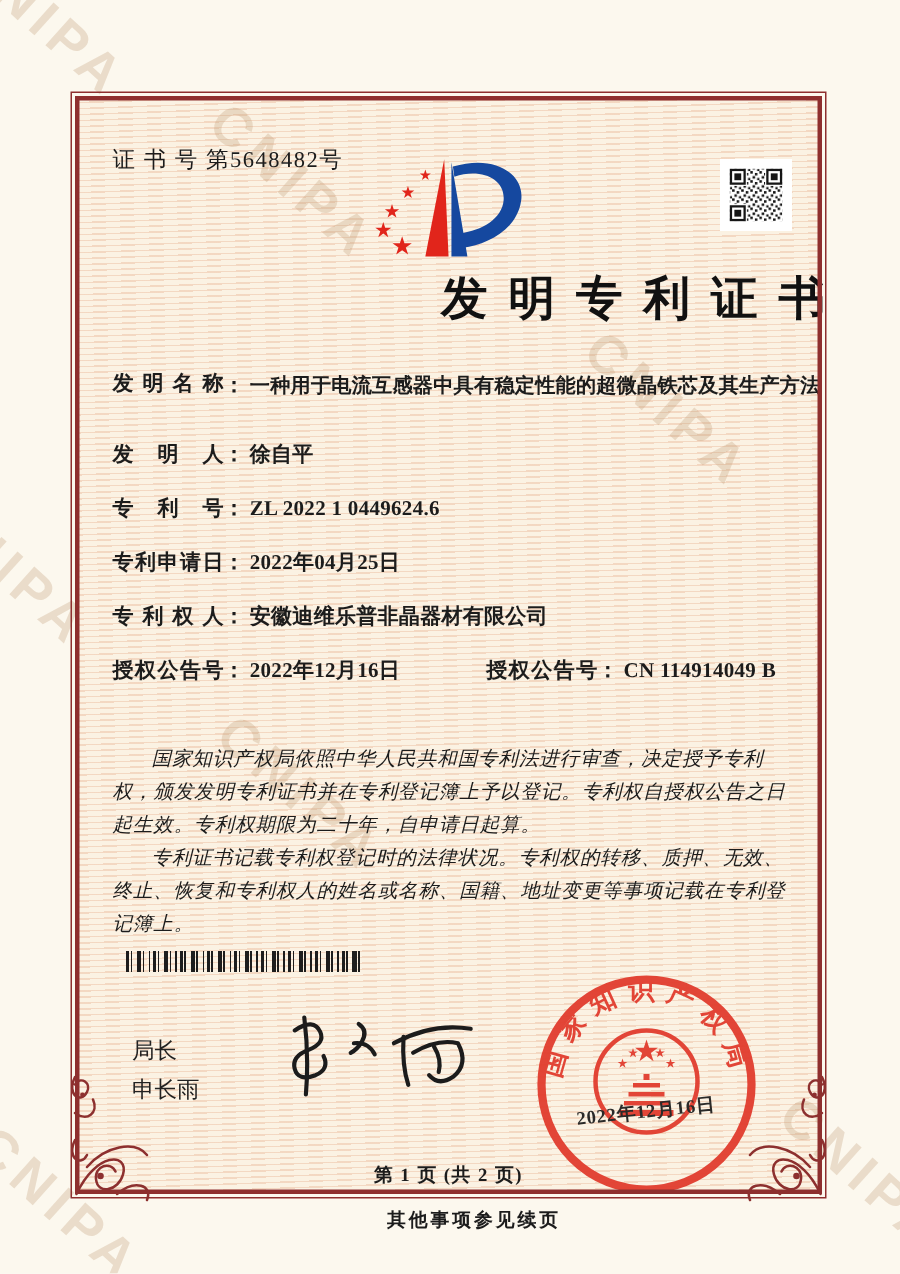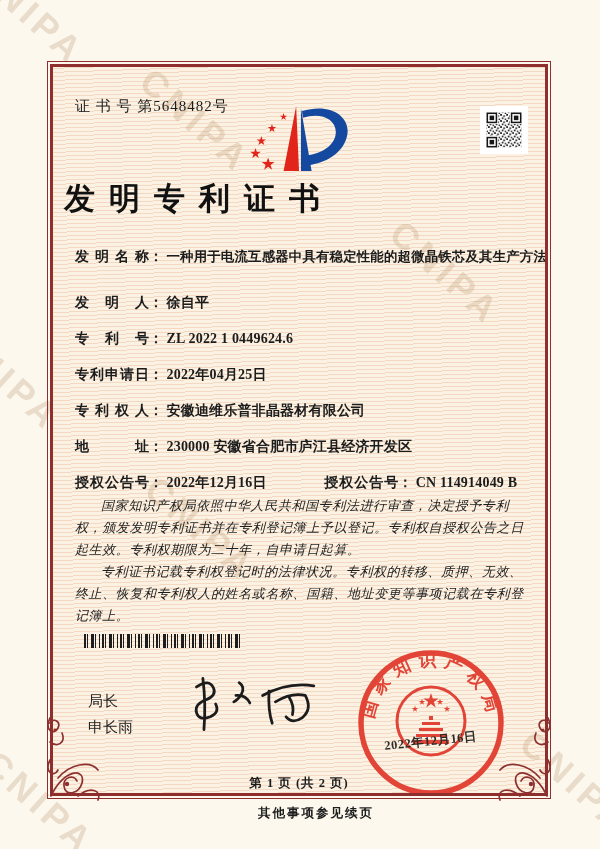--- a/index.html
+++ b/index.html
@@ -22,21 +22,21 @@
   .flourish { position:absolute; z-index:4; }
 
   
   .content { position:absolute; left:50px; top:64px; width:498px; height:732px; z-index:2; color:#1c1c1c; }
 
   .cert-no { position:absolute; left:25px; top:33px; font-size:15px; font-weight:normal; letter-spacing:1px; }
 
   .logo { position:absolute; left:192px; top:40px; width:116px; height:74px; }
   .qr   { position:absolute; left:430px; top:42px; width:48px; height:48px; background:#fff; padding:2px; }
 
-  .title { position:absolute; left:0; top:114px; width:100%; text-align:left;
+  .title { position:absolute; left:16px; top:114px; width:100%; text-align:right;
            font-size:31px; font-weight:bold; letter-spacing:14px; padding-left:14px; color:#111; }
 
   .fields { position:absolute; left:25px; top:183px; width:462px; font-size:14px; font-weight:600; }
   .f-row  { line-height:20px; margin-bottom:16px; white-space:nowrap; }
   .f-row.gap-lg { margin-bottom:26px; }
   .f-label { display:inline-block; width:74px; text-align:justify; text-align-last:justify; font-weight:bold; vertical-align:top; }
   .f-colon { font-weight:bold; }
   .f-value { font-weight:600; letter-spacing:0.2px; }
   .f-pair2 { display:inline-block; margin-left:54px; }
 
@@ -161,24 +161,20 @@
       </div>
       <div class="f-row">
         <span class="f-label">专利申请日</span><span class="f-colon">：</span>
         <span class="f-value">2022年04月25日</span>
       </div>
       <div class="f-row">
         <span class="f-label">专利权人</span><span class="f-colon">：</span>
         <span class="f-value">安徽迪维乐普非晶器材有限公司</span>
       </div>
       <div class="f-row">
-        <span class="f-label">地址</span><span class="f-colon">：</span>
-        <span class="f-value">230000 安徽省合肥市庐江县经济开发区</span>
-      </div>
-      <div class="f-row">
         <span>
           <span class="f-label">授权公告号</span><span class="f-colon">：</span>
           <span class="f-value">2022年12月16日</span>
         </span>
         <span class="f-pair2">
           <span class="f-label">授权公告号</span><span class="f-colon">：</span>
           <span class="f-value">CN 114914049 B</span>
         </span>
       </div>
     </div>

